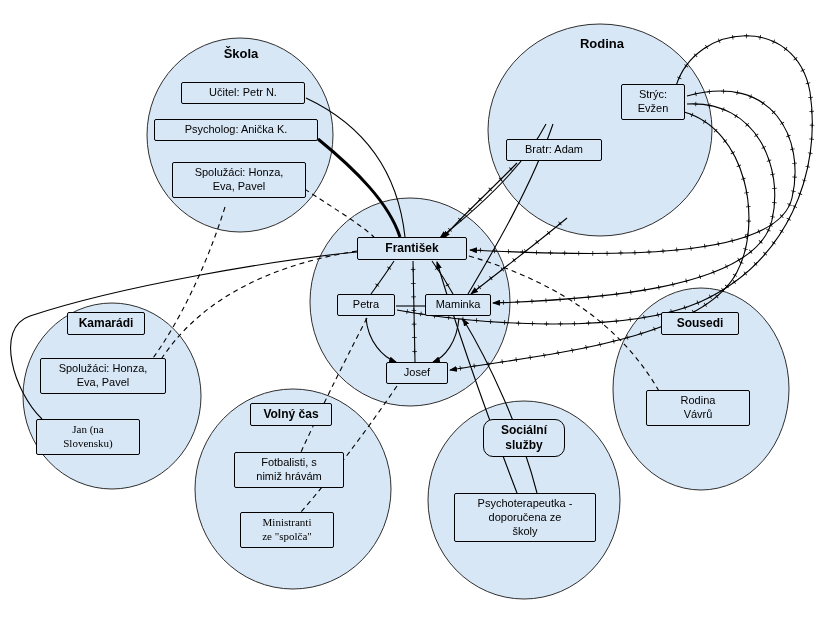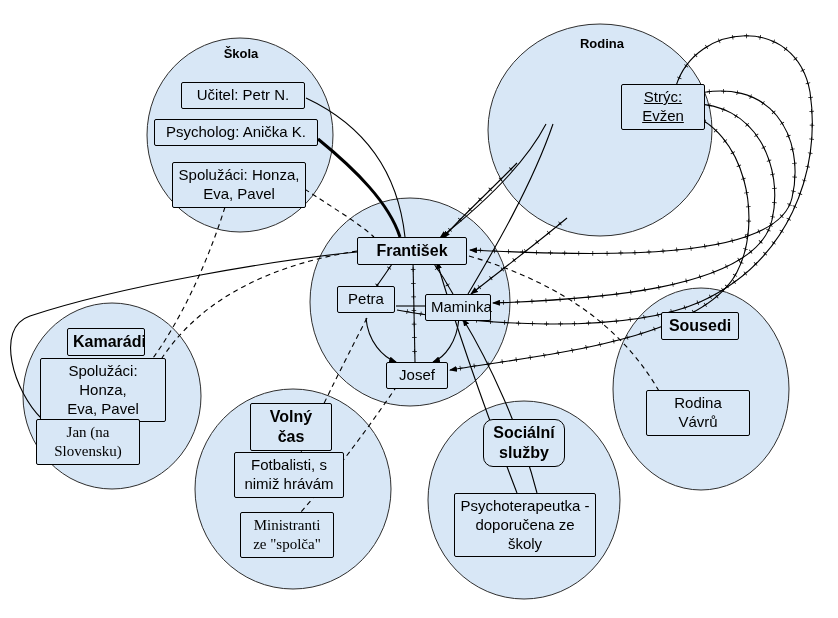--- a/index.html
+++ b/index.html
@@ -9,24 +9,24 @@
     background:#ffffff; overflow:hidden;
   }
   #wires { position:absolute; left:0; top:0; z-index:1; }
   .conn { fill:none; stroke:#000000; stroke-width:1.1px; }
   .thick { stroke-width:3px; }
   .dashed { stroke-dasharray:5 4; }
   .tickmarks { font-family:"DejaVu Sans Mono", monospace; font-size:9px; fill:#000000; }
   .node {
     position:absolute; z-index:2; box-sizing:border-box;
     background:#d8e7f6; border:1px solid #000000; border-radius:2px;
-    padding:3px 5px; font-size:15px; line-height:1.25;
+    padding:3px 5px; font-size:11px; line-height:1.25;
     text-align:center; white-space:pre-line; color:#000;
   }
-  .node.bold { font-weight:bold; font-size:16px; }
+  .node.bold { font-weight:bold; font-size:12px; }
   .group-label {
     position:absolute; z-index:2; font-weight:bold; font-size:13px;
     color:#000; text-align:center; white-space:pre-line;
   }
 </style>
 </head>
 <body>
 
 <div id="canvas">
 
@@ -85,29 +85,30 @@
       <text class="tickmarks" dy="3"><textPath href="#stress-8" startOffset="6" textLength="87.0197982788086" lengthAdjust="spacing">+ + + + + + +</textPath></text>
     </svg>
 
   <div class="group-label" style="left:216px; top:46px; width:50px;">Škola</div>
   <div class="node" style="left:181px; top:82px;  width:124px;">Učitel: Petr N.</div>
   <div class="node" style="left:154px; top:119px; width:164px;">Psycholog: Anička K.</div>
   <div class="node" style="left:172px; top:162px; width:134px;">Spolužáci: Honza,
 Eva, Pavel</div>
 
   <div class="group-label" style="left:574px; top:36px; width:56px;">Rodina</div>
-  <div class="node" style="left:621px; top:84px;  width:84px;text-decoration:underline;">Strýc:
+  <div class="node" style="left:621px; top:84px;  width:64px;">Strýc:
 Evžen</div>
+  <div class="node" style="left:506px; top:139px; width:96px;">Bratr: Adam</div>
 
   <div class="node bold" style="left:357px; top:237px; width:110px;">František</div>
-  <div class="node" style="left:337px; top:286px; width:58px;">Petra</div>
+  <div class="node" style="left:337px; top:294px; width:58px;">Petra</div>
   <div class="node" style="left:425px; top:294px; width:66px;">Maminka</div>
   <div class="node" style="left:386px; top:362px; width:62px;">Josef</div>
 
-  <div class="node bold" style="left:67px; top:312px; width:78px;margin-top:16px;">Kamarádi</div>
+  <div class="node bold" style="left:67px; top:312px; width:78px;">Kamarádi</div>
   <div class="node" style="left:40px; top:358px; width:126px;">Spolužáci: Honza,
 Eva, Pavel</div>
   <div class="node" style="left:36px; top:419px; width:104px;font-family:Liberation Serif, serif;">Jan (na
 Slovensku)</div>
 
   <div class="node bold" style="left:250px; top:403px; width:82px;">Volný čas</div>
   <div class="node" style="left:234px; top:452px; width:110px;">Fotbalisti, s
 nimiž hrávám</div>
   <div class="node" style="left:240px; top:512px; width:94px;font-family:Liberation Serif, serif;">Ministranti
 ze "spolča"</div>

